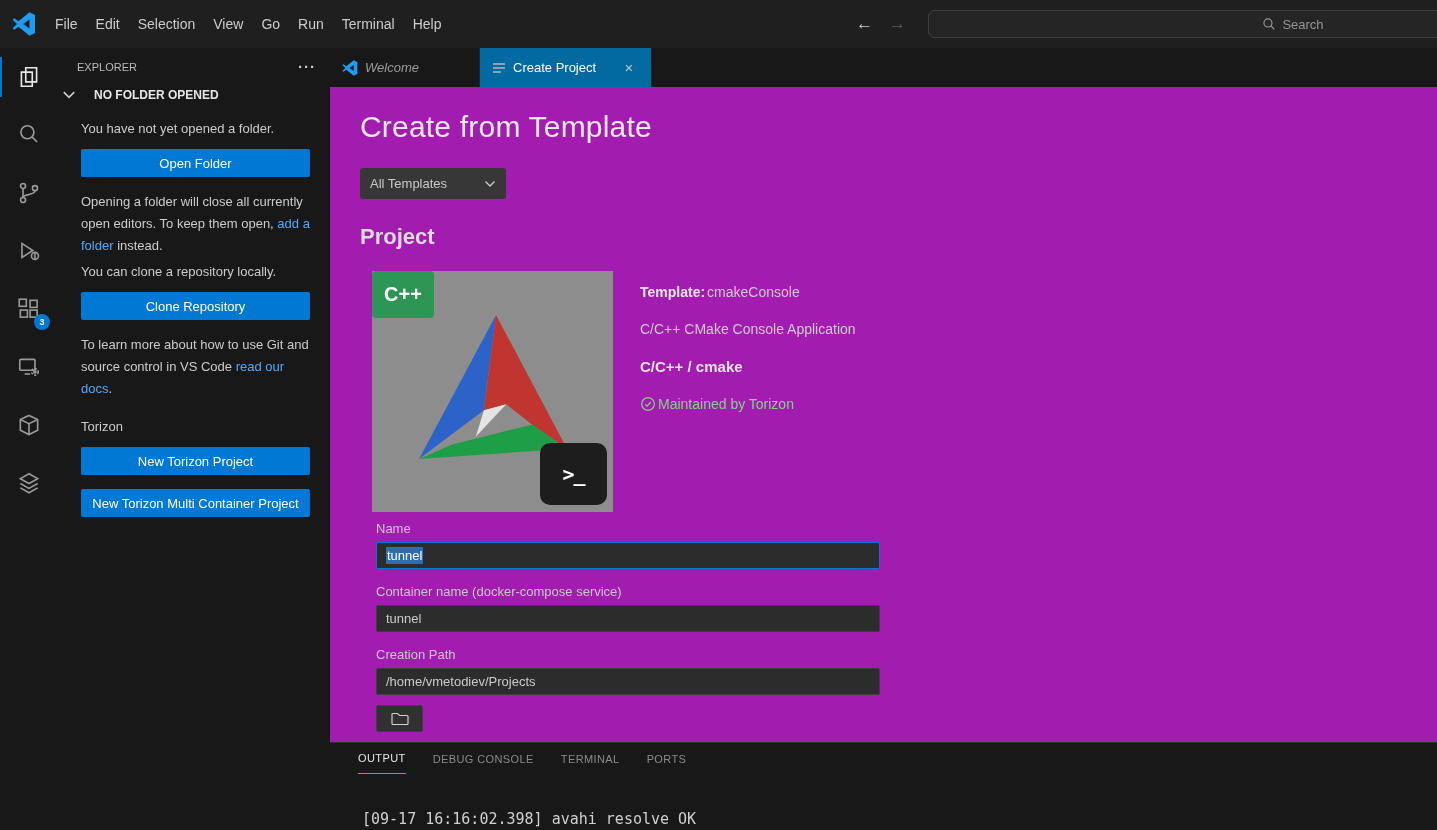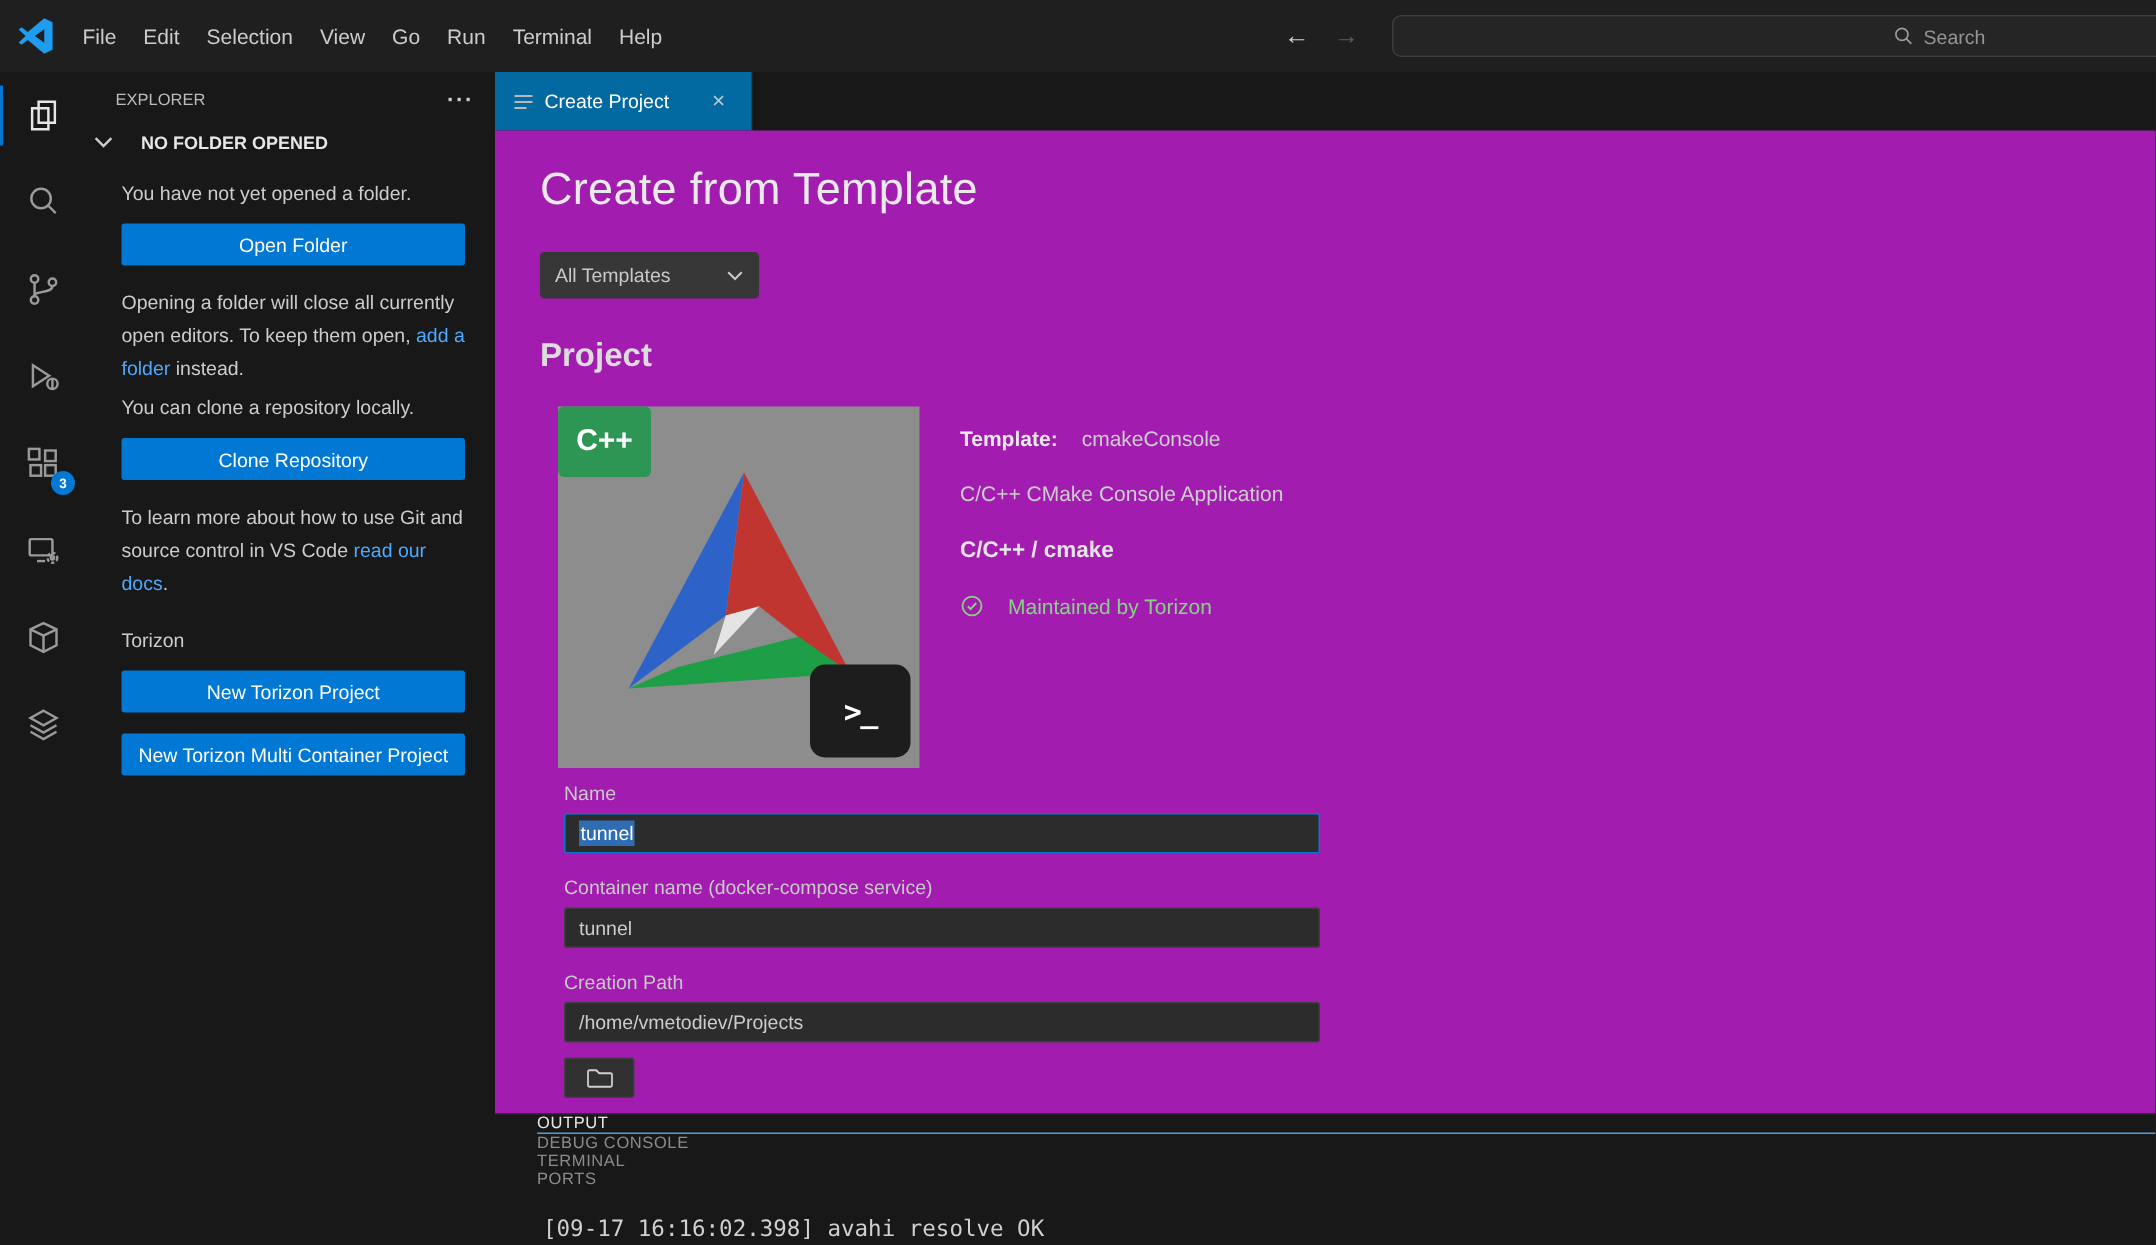--- a/index.html
+++ b/index.html
@@ -72,21 +72,21 @@
   .card { margin:21px 0 0 12px; display:flex; gap:27px; }
   .card-img { position:relative; width:241px; height:241px; background:#8d8d8d; flex:none; }
   .cpp-badge { position:absolute; left:0; top:0; width:62px; height:47px; background:#2e9655;
     border-radius:4px; color:#fff; font-weight:700; font-size:20px;
     display:flex; align-items:center; justify-content:center; }
   .cmake-logo { position:absolute; left:45px; top:40px; }
   .term-tile { position:absolute; right:6px; bottom:7px; width:67px; height:62px; background:#1d1d1d;
     border-radius:10px; color:#fff; display:flex; align-items:center; justify-content:center;
     font-family:"DejaVu Sans Mono", monospace; font-size:20px; font-weight:700; letter-spacing:-1px; }
   .card-info { padding-top:13px; font-size:14px; color:#cccccc; }
-  .info-row { margin-bottom:21px; display:flex; align-items:center; gap:16px; }
+  .info-row { margin-bottom:21px; display:flex; align-items:center; gap:2px; }
   .tpl-label { font-weight:700; color:#e8e8e8; }
   .category { font-weight:700; font-size:15px; color:#e5e5e5; }
   .maintained { color:var(--green,#89d185); }
   .maintained svg { flex:none; }
 
   
   .form { margin-left:16px; }
   .form-label { font-size:13px; color:#c8c8c8; margin:15px 0 6px; }
   .form-label.first { margin-top:9px; }
   .tbox { width:504px; height:27px; background:#2c2c2c; border:1px solid #3e3e3e; border-radius:2px;
@@ -94,21 +94,21 @@
   div.tbox { display:flex; align-items:center; }
   .tbox.focused { border-color:var(--accent,#0078d4); }
   .sel { background:var(--selection,#2f6db3); color:#ffffff; padding:1px 1px; }
   input.tbox { outline:none; display:block; }
   .folder-btn { margin-top:10px; width:47px; height:27px; background:#313131; border:1px solid #3f3f3f;
     border-radius:2px; display:flex; align-items:center; justify-content:center; cursor:pointer; }
 
   
   .panel { position:absolute; left:330px; right:0; bottom:0; height:88px; background:#181818;
     border-top:1px solid #2f2f2f; overflow:hidden; }
-  .panel-tabs { display:flex; padding-left:28px; height:31px; align-items:stretch;flex-direction:column; }
+  .panel-tabs { display:flex; gap:27px; padding-left:28px; height:31px; align-items:stretch; }
   .ptab { font-size:11px; letter-spacing:.4px; color:#8b8b8b; display:flex; align-items:center; cursor:pointer; }
   .ptab.active { color:#e7e7e7; border-bottom:1px solid #4b9fde; }
   .log { position:absolute; left:32px; top:32px; right:0; bottom:0; overflow:hidden;
     font-family:"DejaVu Sans Mono", monospace; font-size:15px; line-height:22px; color:#d0d0d0; white-space:pre; }
   .log .log-line:first-child { margin-top:-11px; }
 </style>
 </head>
 <body>
 
 <svg width="0" height="0" style="position:absolute">
@@ -224,20 +224,26 @@
     <div class="sb-text">You can clone a repository locally.</div>
     <div class="btn">Clone Repository</div>
     <div class="sb-text"><span>To learn more about how to use Git and source control in VS Code </span><span class="link">read our docs</span><span>.</span></div>
     <div class="torizon-label">Torizon</div>
     <div class="btn">New Torizon Project</div>
     <div class="btn">New Torizon Multi Container Project</div>
   </div>
 </div>
 
 <div class="tabstrip">
+  <div class="tab tab-welcome preview">
+    <svg width="16" height="16" viewBox="0 0 100 100">
+        <use href="#vsc-logo-path"></use>
+      </svg>
+    <span class="tab-label">Welcome</span>
+  </div>
   <div class="tab tab-create active">
     <svg class="tab-icon-lines" viewBox="0 0 14 12">
       <path d="M1 2 h12 M1 6 h12 M1 10 h8"></path>
     </svg>
     <span class="tab-label">Create Project</span>
     <span class="tab-close">×</span>
   </div>
 </div>
 
 <div class="editor">

